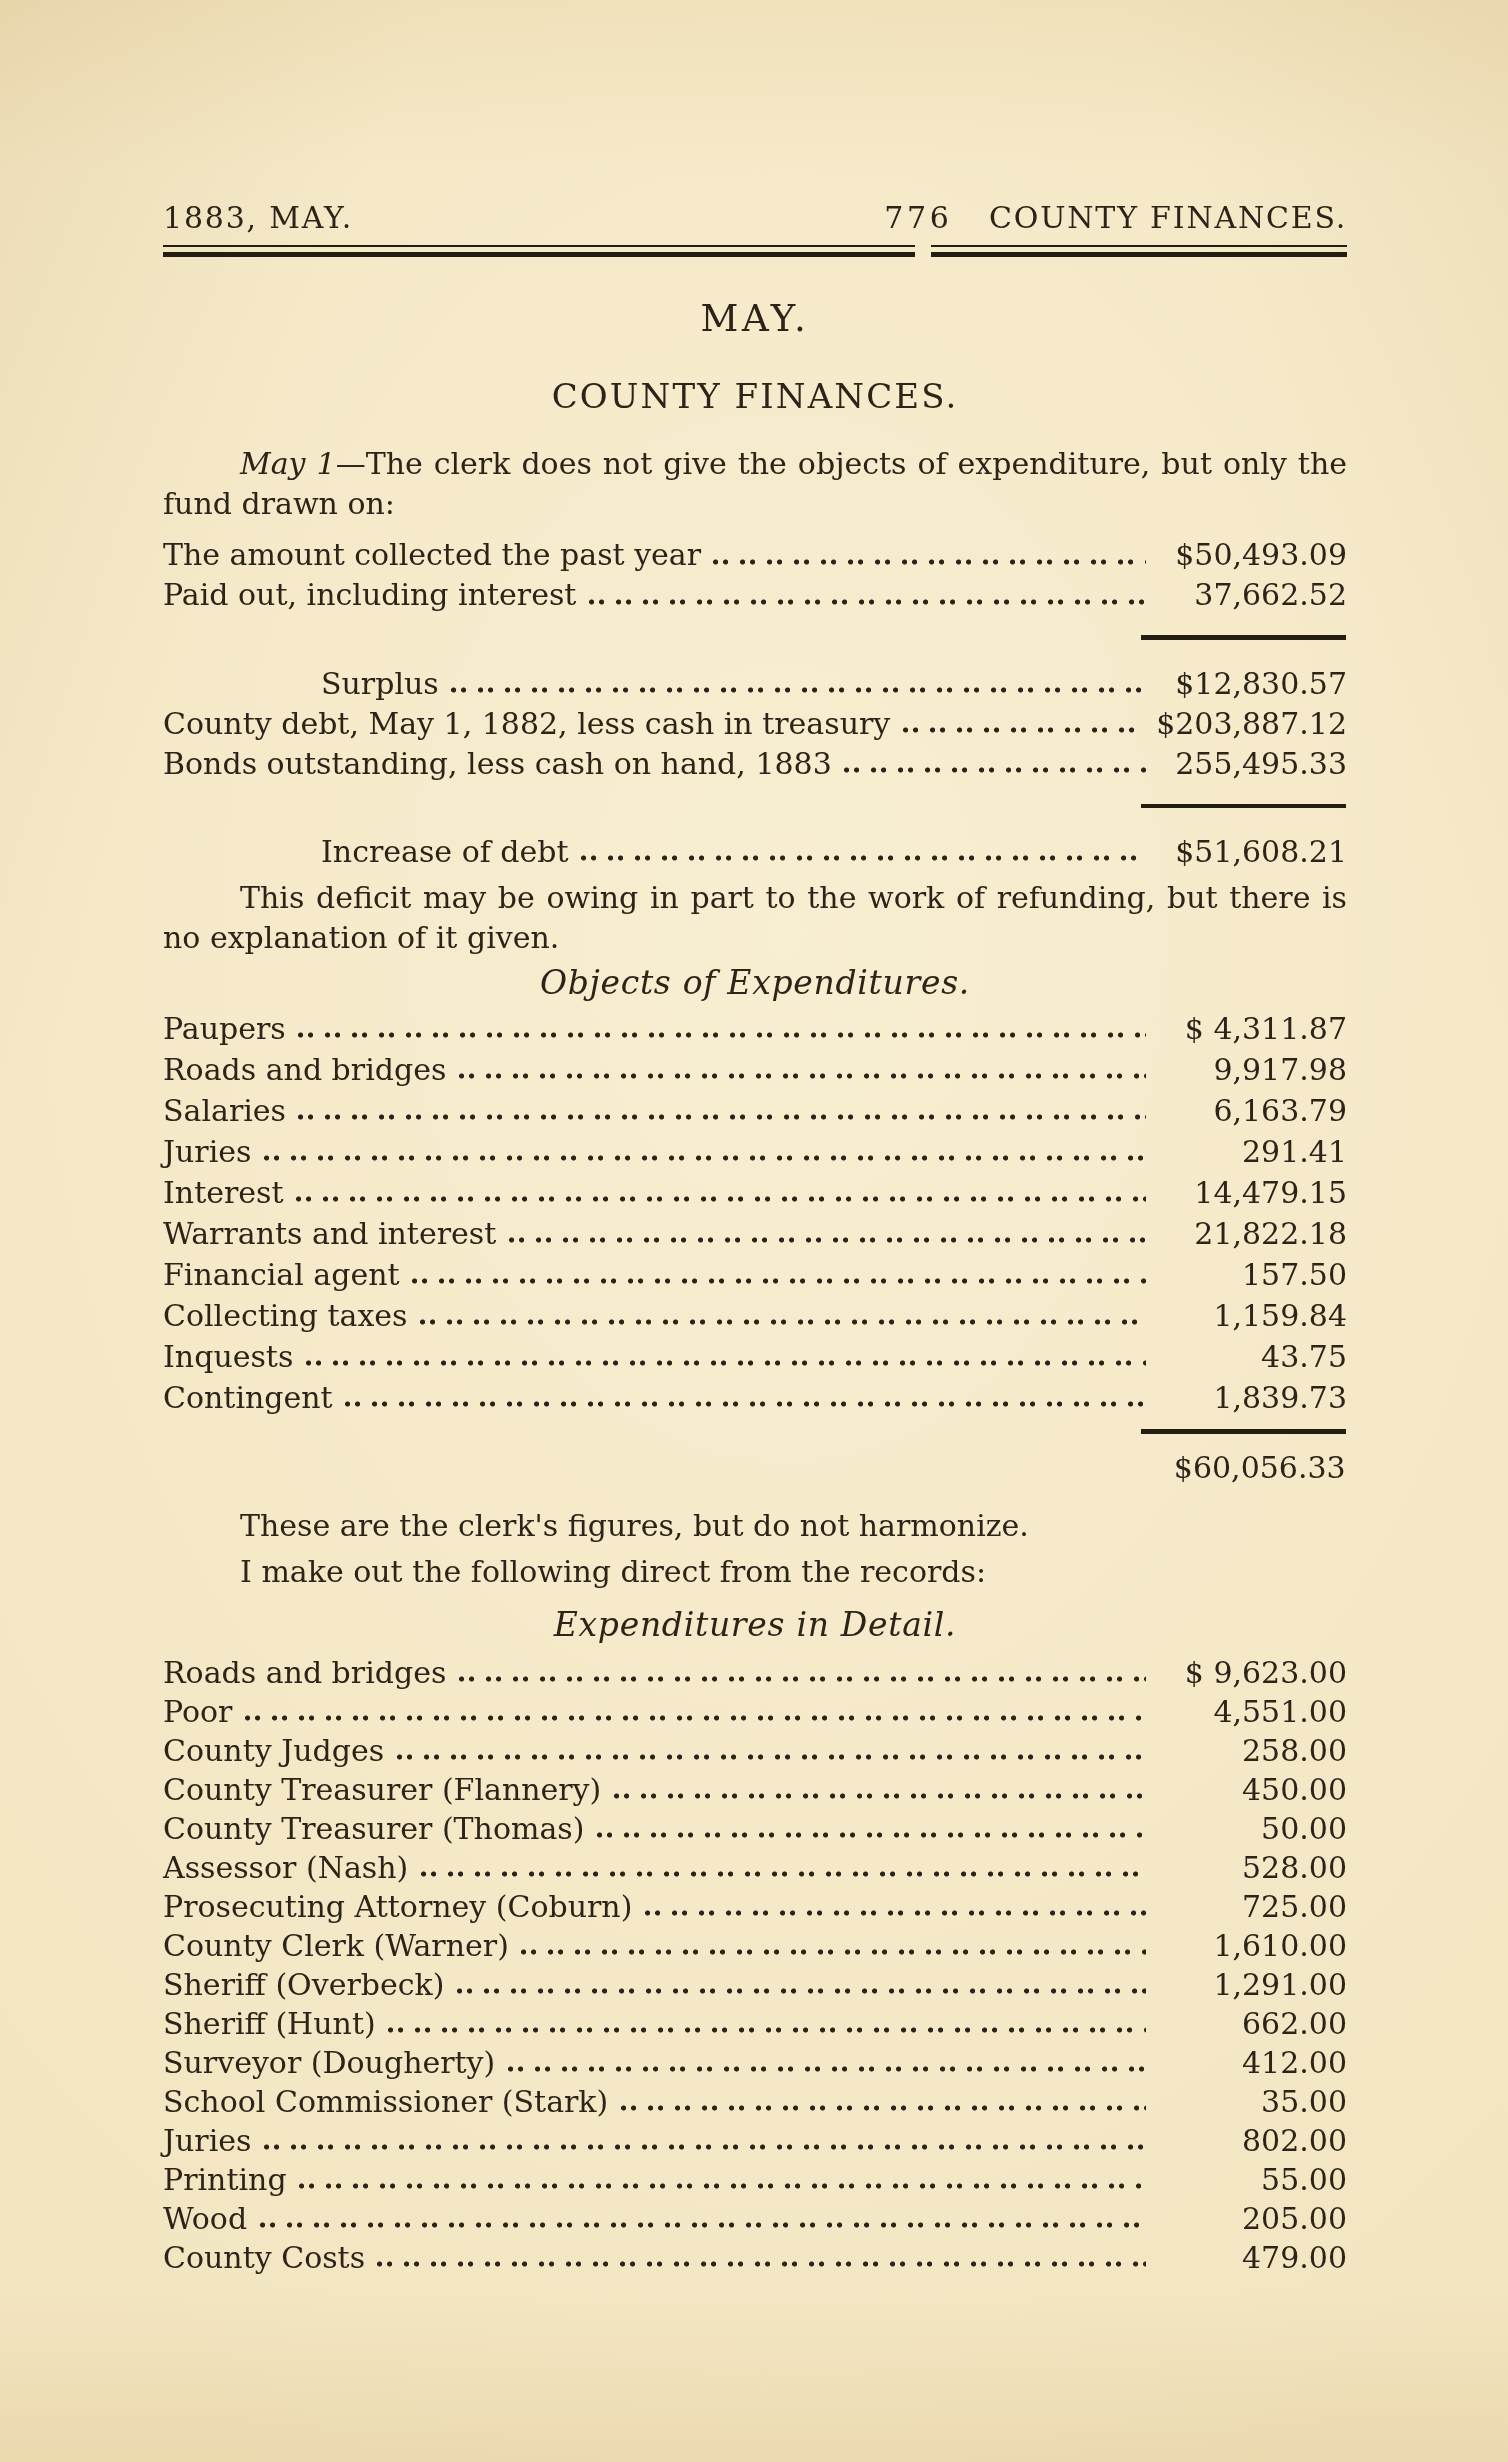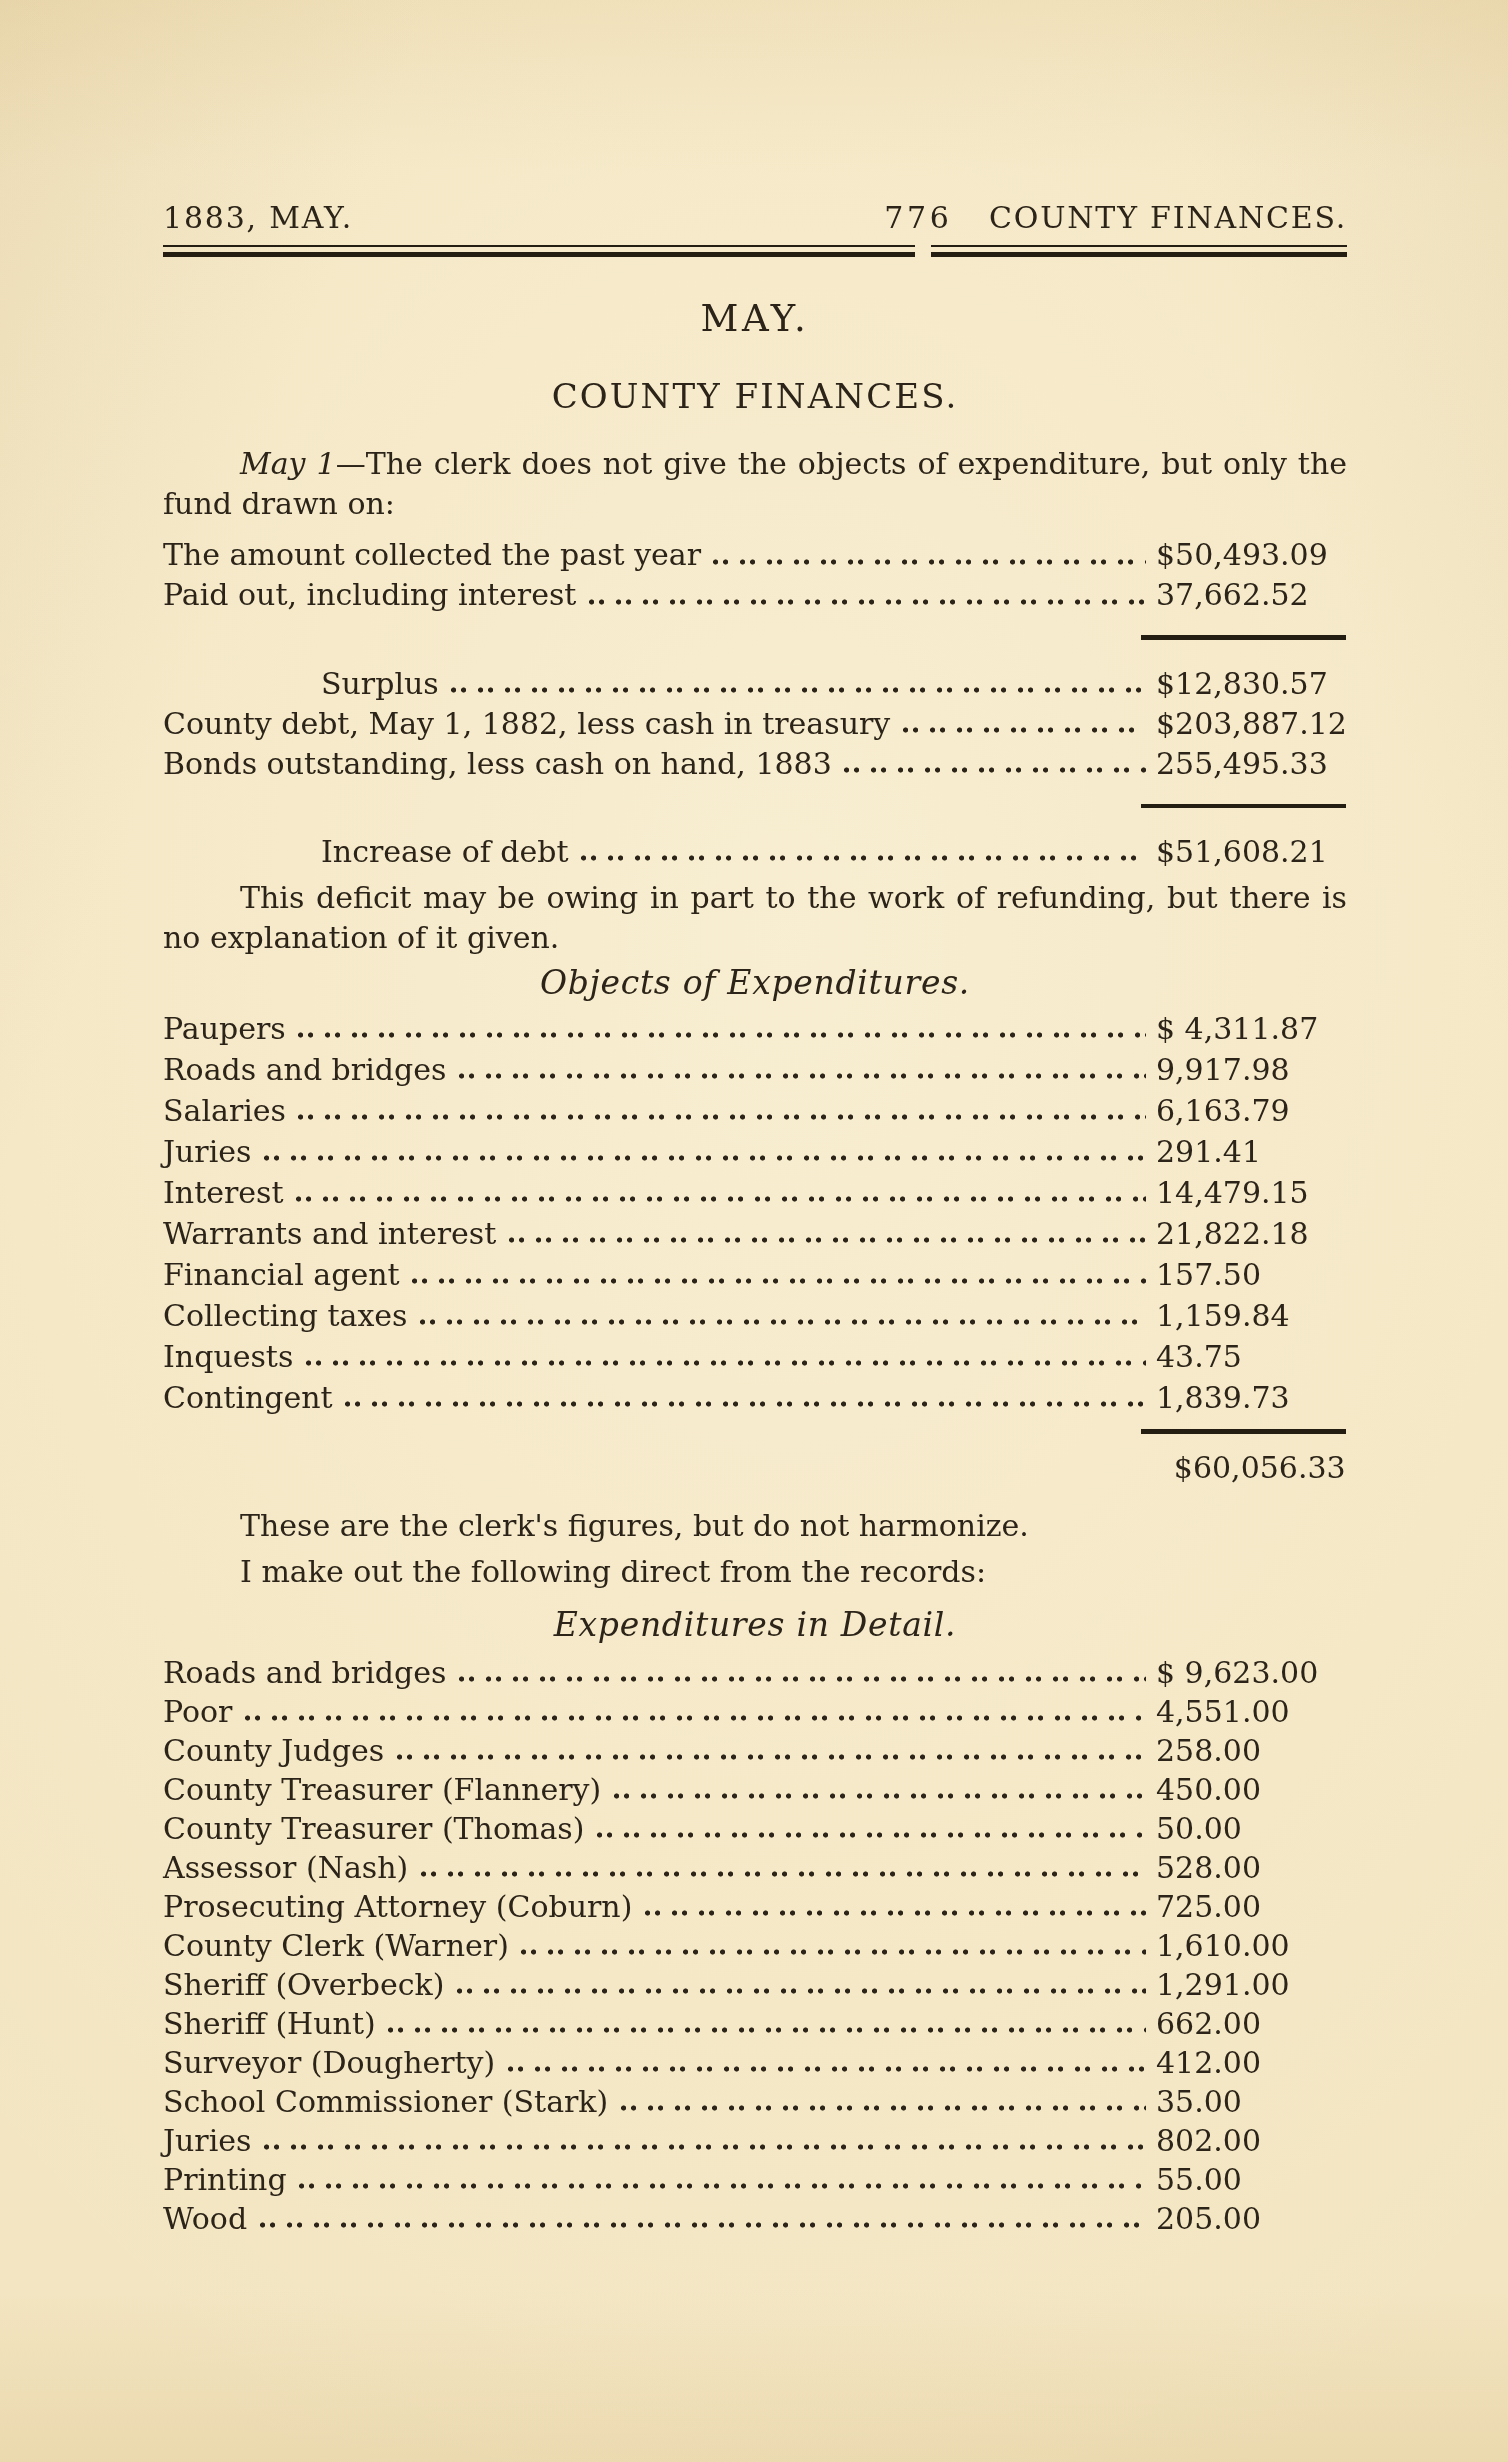--- a/index.html
+++ b/index.html
@@ -89,21 +89,21 @@
     min-width: 33px;
     height: 10px;
     align-self: flex-end;
     margin: 0 10px 8.6px 11.4px;
     background-image:
       radial-gradient(circle at 3.6px 5px,  #2c2418 2.2px, rgba(44,36,24,0) 2.9px),
       radial-gradient(circle at 13.6px 5px, #2c2418 2.2px, rgba(44,36,24,0) 2.9px);
     background-size: 27px 10px;
     background-repeat: repeat-x;
   }
-  .amount { min-width: 191px; text-align: left; white-space: nowrap; }
+  .amount { min-width: 191px; text-align: right; white-space: nowrap; }
 
   .sum-rule {
     height: 4.3px;
     width: 205px;
     background: #241d12;
     margin: 20px 1.4px 24px auto;
   }
   .sum-rule-total { margin: 11.4px 1.4px 14.3px auto; }
 
   .total-row {
@@ -313,17 +313,22 @@
       <div class="lrow">
         <span class="label">Printing</span>
         <span class="leader"></span>
         <span class="amount">55.00</span>
       </div>
       <div class="lrow">
         <span class="label">Wood</span>
         <span class="leader"></span>
         <span class="amount">205.00</span>
       </div>
+      <div class="lrow">
+        <span class="label">County Costs</span>
+        <span class="leader"></span>
+        <span class="amount">479.00</span>
+      </div>
     </div>
 
   </div>
 </div>
 
 
 </body></html>

